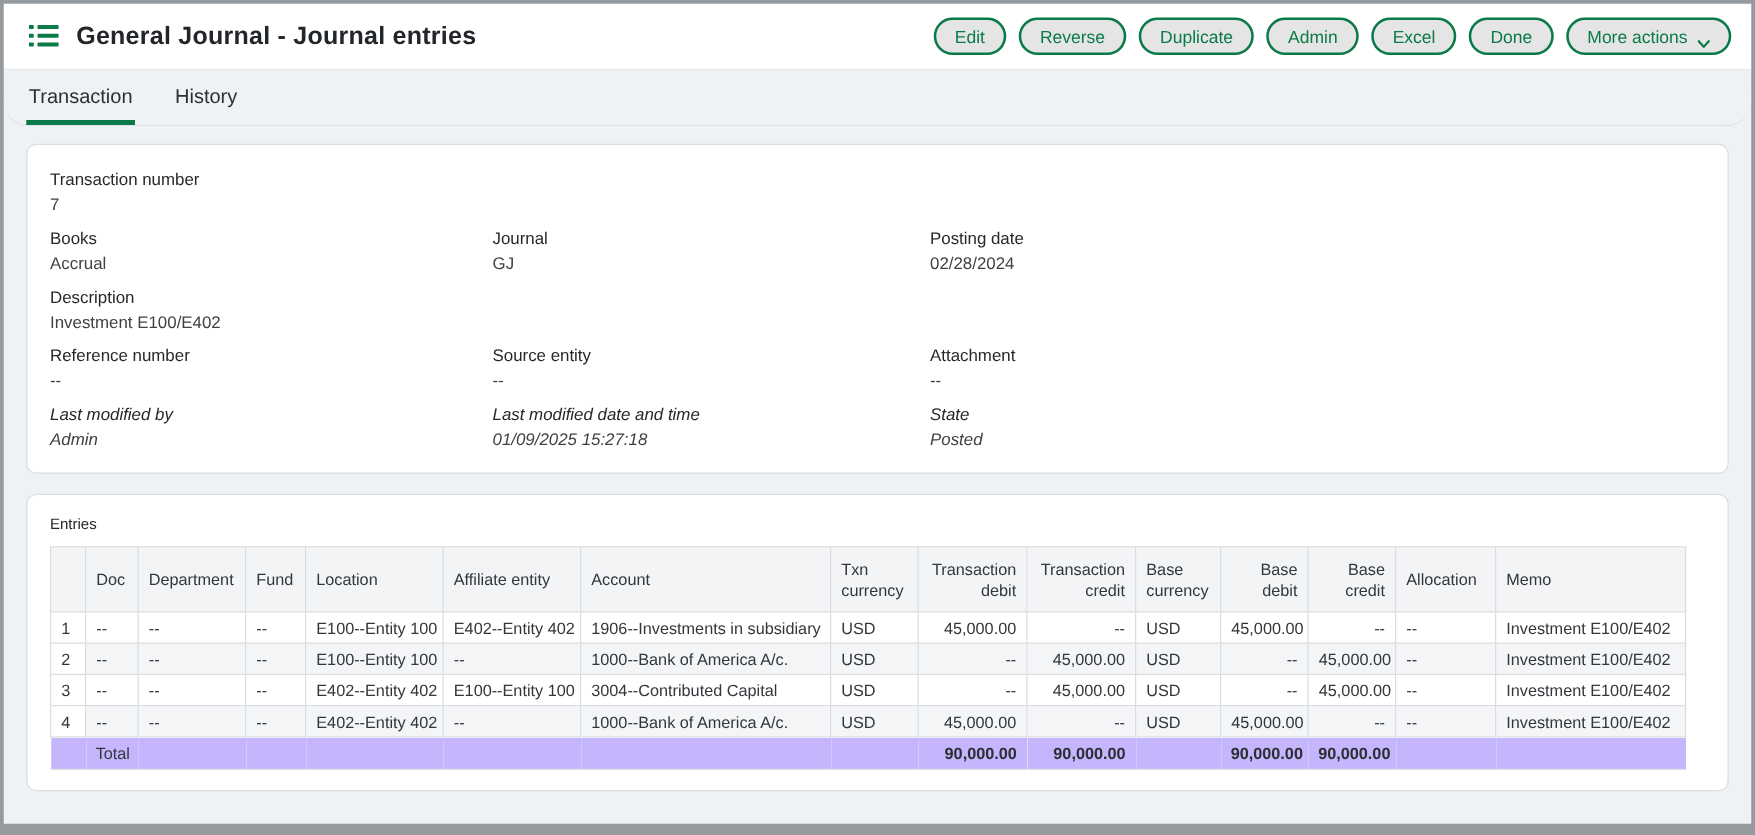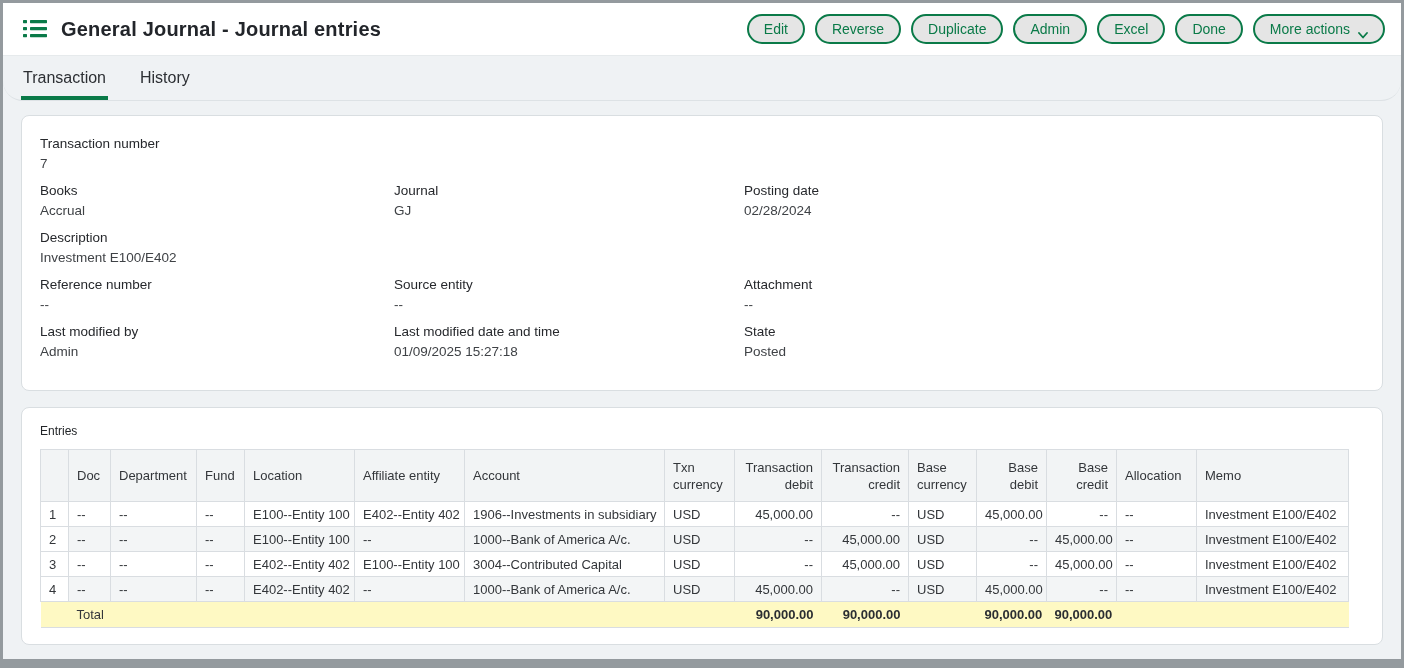--- a/index.html
+++ b/index.html
@@ -55,21 +55,21 @@
   
   table.entries-table { border-collapse:collapse; table-layout:fixed; width:1308px; font-size:13px; color:#33363a; }
   .entries-table th, .entries-table td { border:1px solid #d9dde1; padding:3px 8px; overflow:hidden; white-space:nowrap; }
   .entries-table th { background:#f2f4f5; font-weight:400; text-align:left; height:52px; vertical-align:middle; white-space:normal; line-height:17px; }
   .entries-table td { height:25px; background:#fff; }
   .entries-table .num { text-align:right; }
   .entries-table tbody tr { cursor:pointer; }
   .entries-table tbody tr.alt td { background:#f3f5f6; }
   .entries-table tbody tr.alt td:first-child { background:#fff; }
   .entries-table tfoot td {
-    background:#fef9c3; border-left:none; border-right:none; height:26px;margin-top:40px;
+    background:#c4b5fd; border-left:none; border-right:none; height:26px;margin-top:40px;
   }
   .entries-table tfoot td.num { font-weight:700; color:#2b2e32; }
 </style>
 </head>
 <body>
 
 <div class="window">
 
   <header class="titlebar">
     <span class="list-icon">
@@ -146,21 +146,21 @@
             </div>
             <div>
               <div class="field-label">Source entity</div>
               <div class="field-value">--</div>
             </div>
             <div>
               <div class="field-label">Attachment</div>
               <div class="field-value">--</div>
             </div>
           </div>
-          <div class="detail-row" style="margin-bottom: 12px;">
+          <div class="detail-row" style="margin-bottom: 0px; font-style: italic;">
             <div>
               <div class="field-label">Last modified by</div>
               <div class="field-value">Admin</div>
             </div>
             <div>
               <div class="field-label">Last modified date and time</div>
               <div class="field-value">01/09/2025 15:27:18</div>
             </div>
             <div>
               <div class="field-label">State</div>

